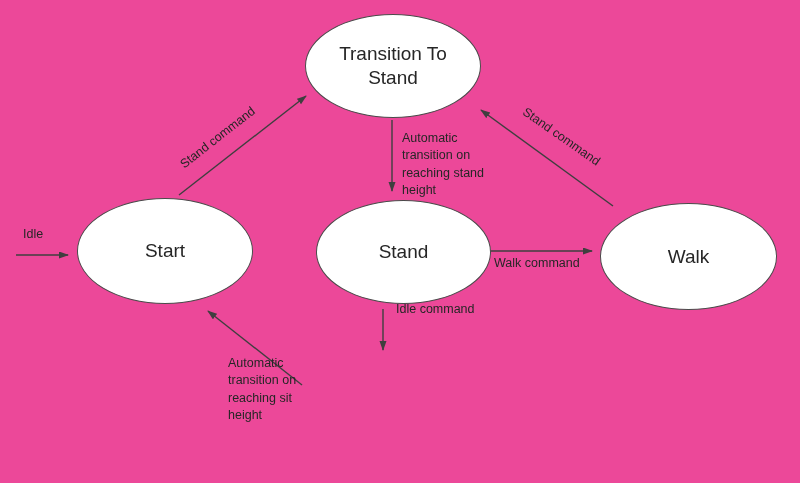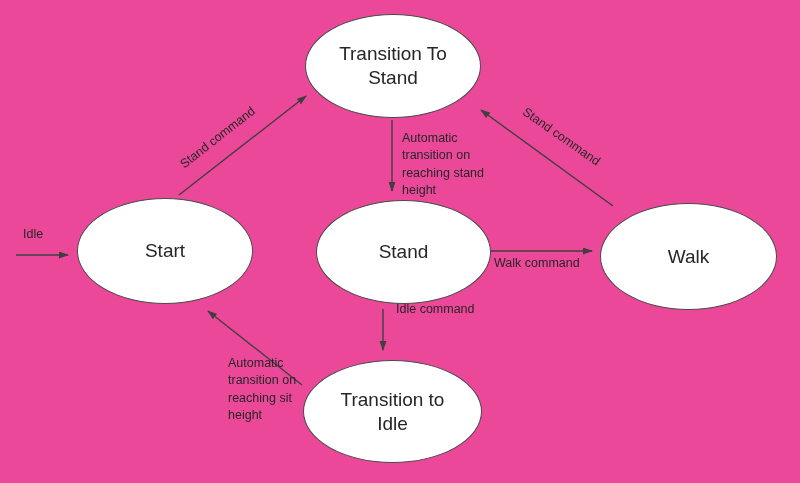--- a/index.html
+++ b/index.html
@@ -103,23 +103,20 @@
   </div>
 
   <div class="node n-stand">
     <span class="node-label">Stand</span>
   </div>
 
   <div class="node n-walk">
     <span class="node-label">Walk</span>
   </div>
 
-  <div class="node n-transition-to-idle">
-    <span class="node-label">Transition to Idle</span>
-  </div>
 
   <div class="edge-label l-start">Idle</div>
 
   <div class="edge-label rot-left l-stand-cmd-left">Stand command</div>
 
   <div class="edge-label wrap l-auto-stand">Automatic transition on reaching stand height</div>
 
   <div class="edge-label l-walk-cmd">Walk command</div>
 
   <div class="edge-label rot-right l-stand-cmd-right">Stand command</div>

